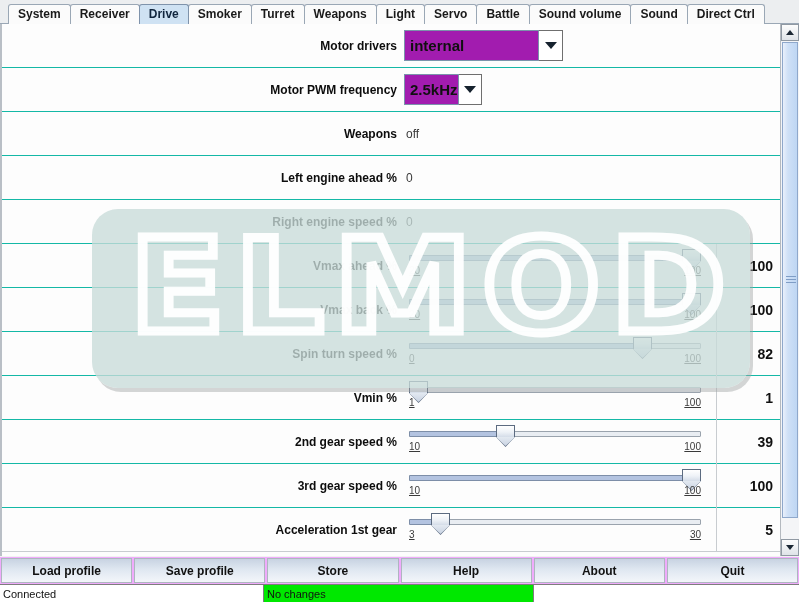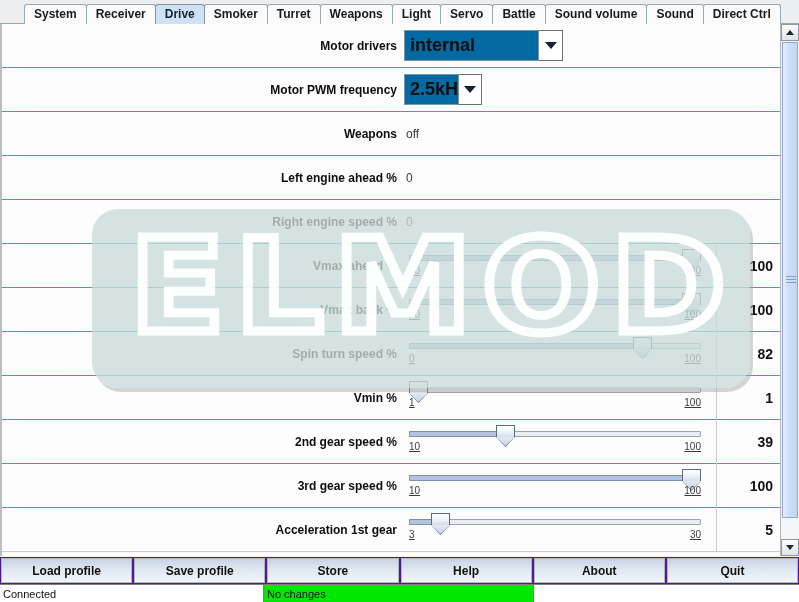--- a/index.html
+++ b/index.html
@@ -26,21 +26,21 @@
     font-size:12px;font-weight:bold;color:#1a1a1a;
     background:#fbfbfb;
     border:1px solid #9aa7b5;
     border-bottom:none;
     border-radius:3px 3px 0 0;
     position:relative;top:1px;
     white-space:nowrap;
     box-sizing:border-box;
     cursor:default;
   }
-  .tab:first-child{margin-left:24px;}
+  .tab:first-child{margin-left:8px;}
   .tab.selected{
     background:#cfe2f3;
     border-color:#7f93ab;
     color:#10253d;
     z-index:3;
   }
 
   
   .content{
     position:absolute;left:0;top:24px;width:799px;height:532px;
@@ -71,25 +71,25 @@
   .row .field{
     position:absolute;left:402px;top:0;right:0;height:44px;
   }
 
   
   .combo{
     position:absolute;top:6px;left:0;height:31px;
     display:flex;align-items:stretch;
   }
   .combo .cval{
-    background:#0369a1;
+    background:#a21caf;
     border:1px solid #7b93ab;
     display:flex;align-items:center;
     padding:0 5px;
-    font-size:18px;font-weight:bold;color:#101010;
+    font-size:15px;font-weight:bold;color:#101010;
     box-sizing:border-box;
     height:31px;
   }
   .combo .carrow{
     width:24px;height:31px;
     background:#ffffff;
     border:1px solid #6f6f6f;
     border-left:none;
     display:flex;align-items:center;justify-content:center;
     box-sizing:border-box;
@@ -233,21 +233,21 @@
     line-height:1;
     white-space:nowrap;
     transform:scaleX(1.08);
     transform-origin:left top;
   }
 
   
   .btnbar{
     position:absolute;left:0;top:557px;width:799px;height:27px;
     display:flex;
-    background:#4c1d95;
+    background:#f0abfc;
     box-sizing:border-box;
   }
   .btn{
     flex:1 1 0;
     margin:1px 1px 1px 1px;
     background:linear-gradient(to bottom,#c8d3e2 0%,#dfe7f1 45%,#f3f6fa 100%);
     border:1px solid #aeb6c0;
     display:flex;align-items:center;justify-content:center;
     font-size:12px;font-weight:bold;color:#111;
     box-sizing:border-box;

